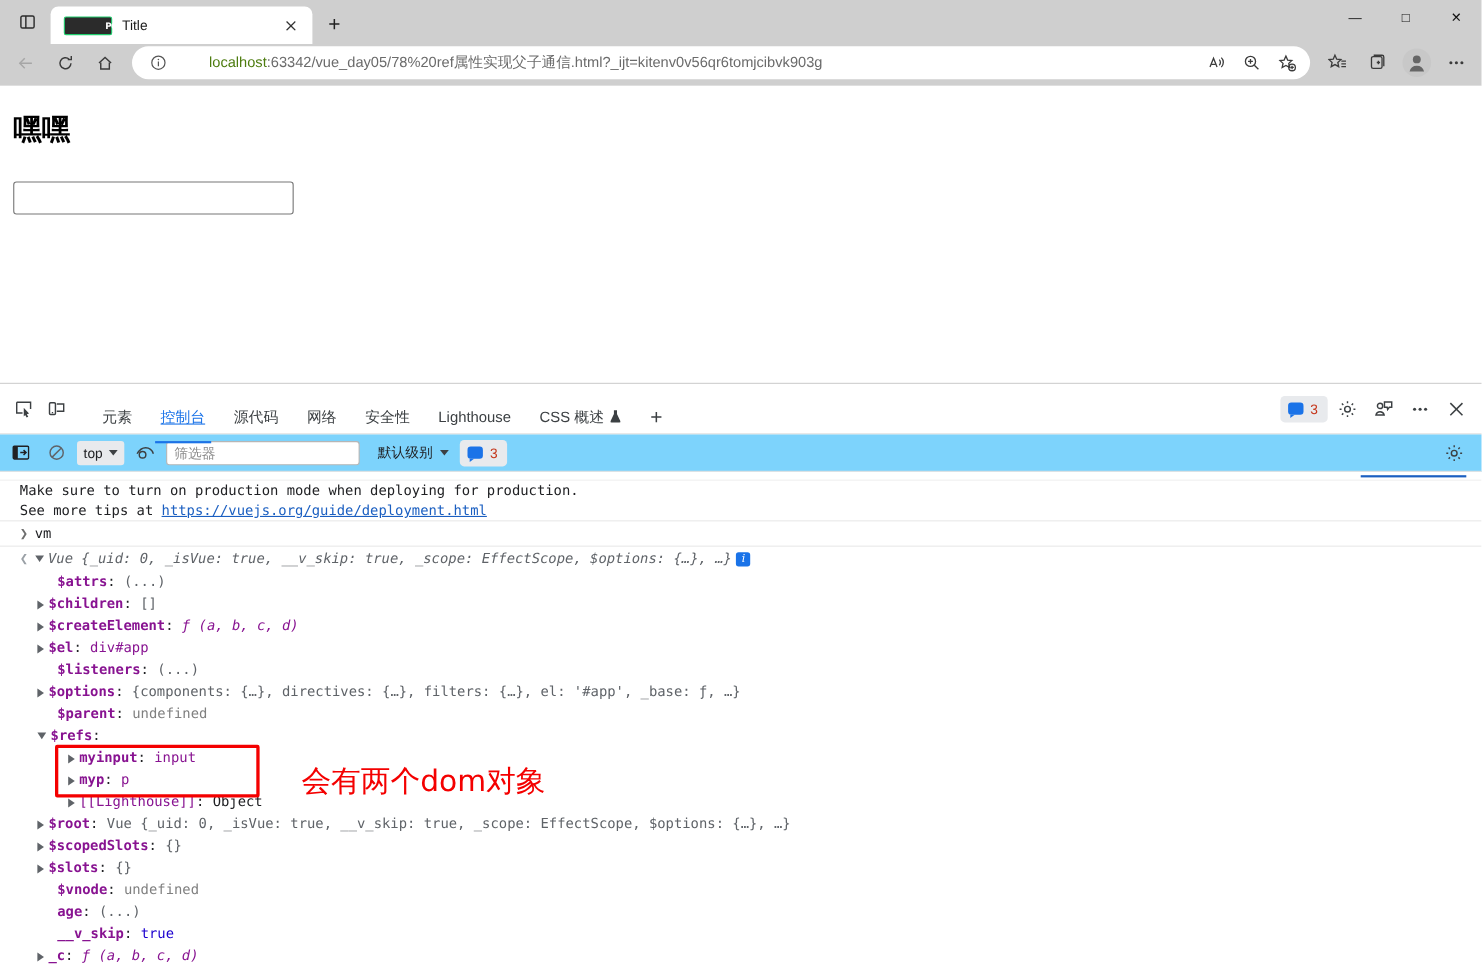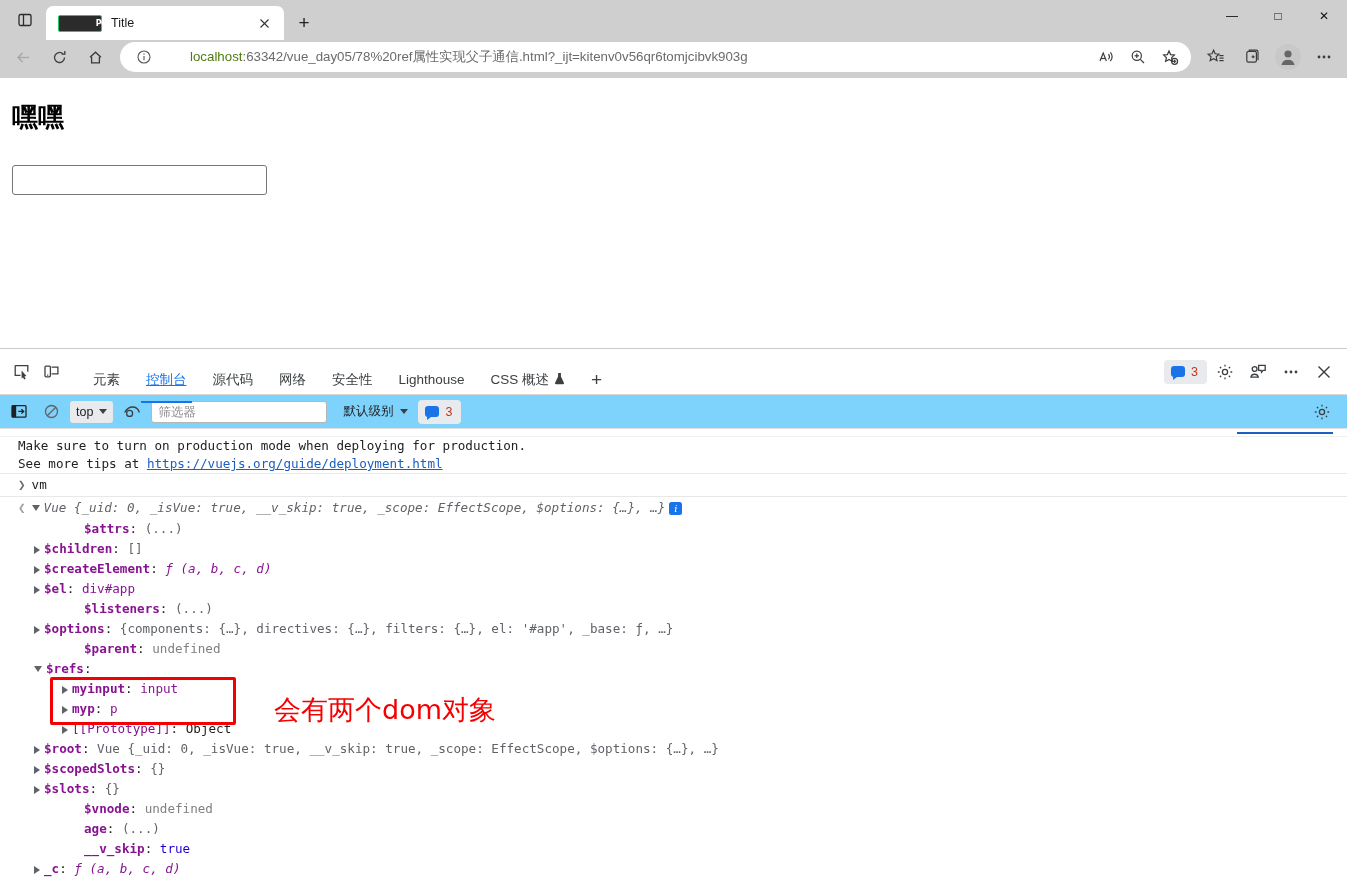--- a/index.html
+++ b/index.html
@@ -186,21 +186,21 @@
   .v-obj { color: #5f6368; }
   .v-node { color: #881391; }
   .ital { font-style: italic; color: #5f6368; }
   .fn { color: #881391; font-style: italic; }
   .info-badge {
     display: inline-block; width: 13px; height: 13px; background: #1a73e8;
     color: #fff; border-radius: 2.5px; font-size: 10px; line-height: 13px;
     text-align: center; font-family: "DejaVu Serif", serif; font-style: italic;
     vertical-align: middle; margin-left: 4px;
   }
-  .ind1 { padding-left: 84px; }
+  .ind1 { padding-left: 52px; }
   .ind1t { padding-left: 34px; }
 
   .red-box {
     position: absolute; left: 50px; top: 677px; width: 186px; height: 48px;
     border: 3px solid #f40000; border-radius: 2px; pointer-events: none;
   }
   .red-note {
     position: absolute; left: 274px; top: 692px; color: #f40000;
     font-size: 27px; font-family: "DejaVu Sans", sans-serif; white-space: nowrap;
   }
@@ -480,21 +480,21 @@
         <div class="c-row ind1t"><span class="tri"></span><span class="k-prop">$options</span><span class="k-plain">: </span><span class="v-obj">{components: {…}, directives: {…}, filters: {…}, el: '#app', _base: ƒ, …}</span></div>
 
         <div class="c-row ind1"><span class="k-prop">$parent</span><span class="k-plain">: </span><span class="v-undef">undefined</span></div>
 
         <div class="c-row ind1t"><span class="tri open"></span><span class="k-prop">$refs</span><span class="k-plain">:</span></div>
 
         <div class="c-row" style="padding-left:62px"><span class="tri"></span><span class="k-prop">myinput</span><span class="k-plain">: </span><span class="v-node">input</span></div>
 
         <div class="c-row" style="padding-left:62px"><span class="tri"></span><span class="k-prop">myp</span><span class="k-plain">: </span><span class="v-node">p</span></div>
 
-        <div class="c-row" style="padding-left:62px"><span class="tri"></span><span class="v-obj" style="color:#881391">[[Prototype]]</span><span class="k-plain">: </span><span class="k-plain">Object</span></div>
+        <div class="c-row" style="padding-left:62px"><span class="tri"></span><span class="v-obj" style="color:#881391">[[Lighthouse]]</span><span class="k-plain">: </span><span class="k-plain">Object</span></div>
 
         <div class="c-row ind1t"><span class="tri"></span><span class="k-prop">$root</span><span class="k-plain">: </span><span class="v-obj">Vue {_uid: 0, _isVue: true, __v_skip: true, _scope: EffectScope, $options: {…}, …}</span></div>
 
         <div class="c-row ind1t"><span class="tri"></span><span class="k-prop">$scopedSlots</span><span class="k-plain">: </span><span class="v-obj">{}</span></div>
 
         <div class="c-row ind1t"><span class="tri"></span><span class="k-prop">$slots</span><span class="k-plain">: </span><span class="v-obj">{}</span></div>
 
         <div class="c-row ind1"><span class="k-prop">$vnode</span><span class="k-plain">: </span><span class="v-undef">undefined</span></div>
 
         <div class="c-row ind1"><span class="k-prop">age</span><span class="k-plain">: </span><span class="v-obj">(...)</span></div>

